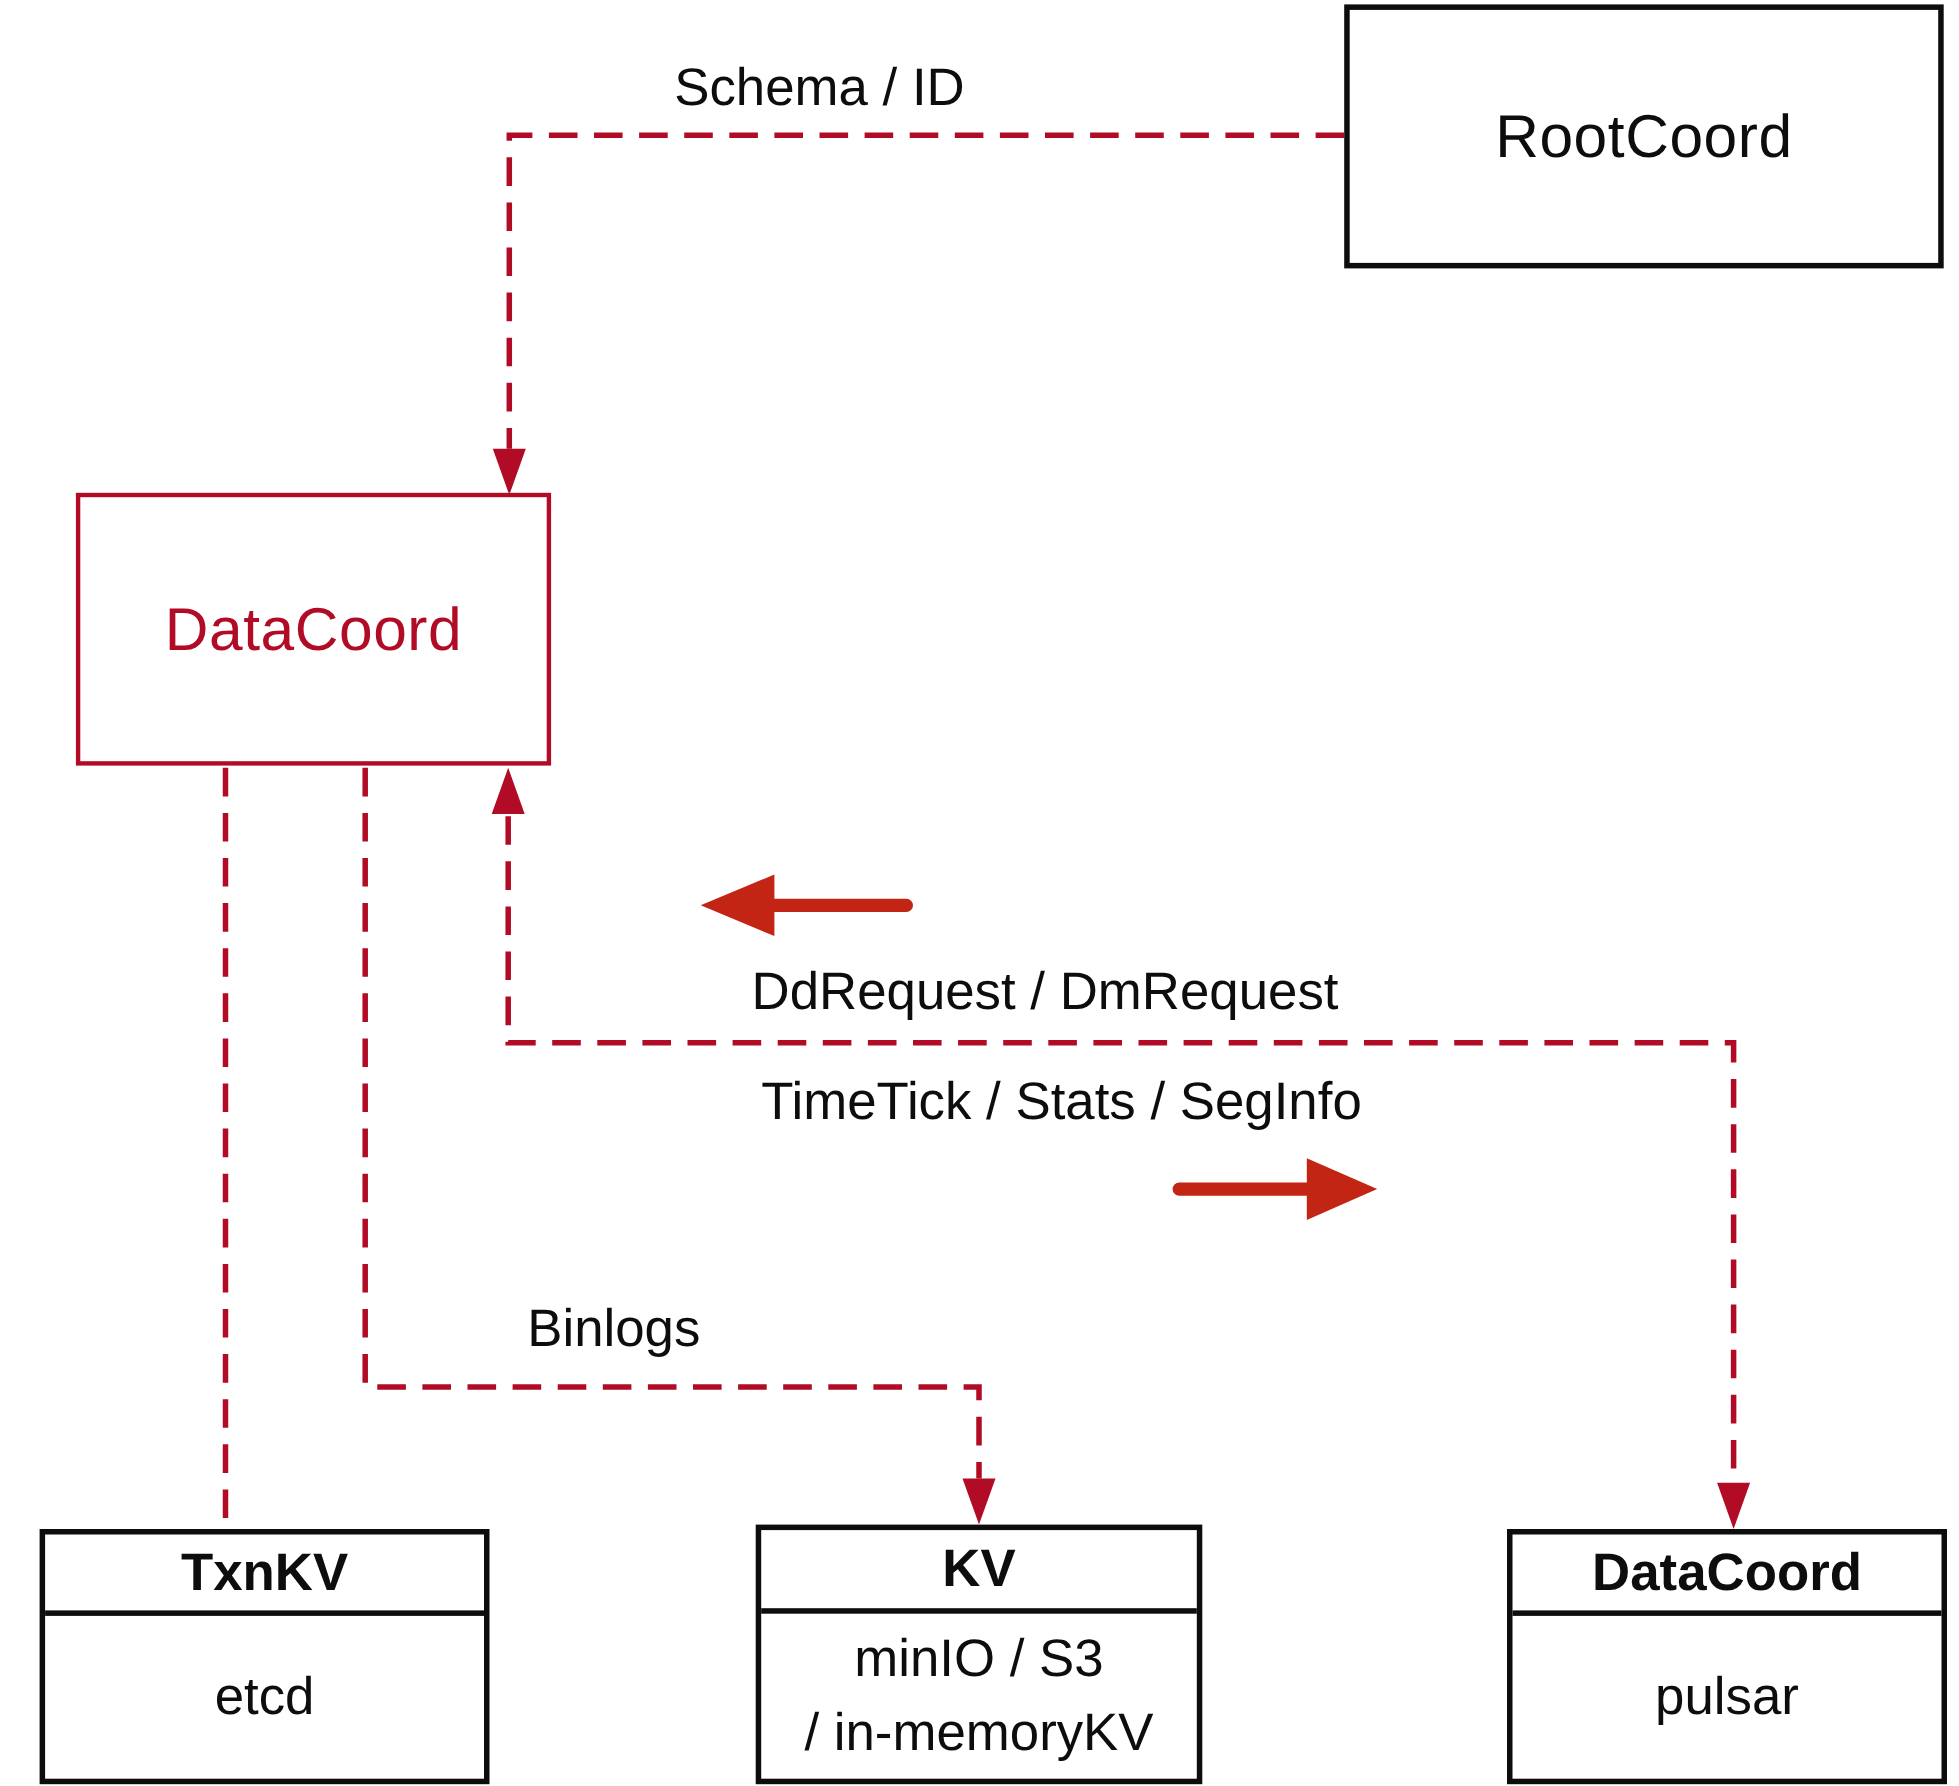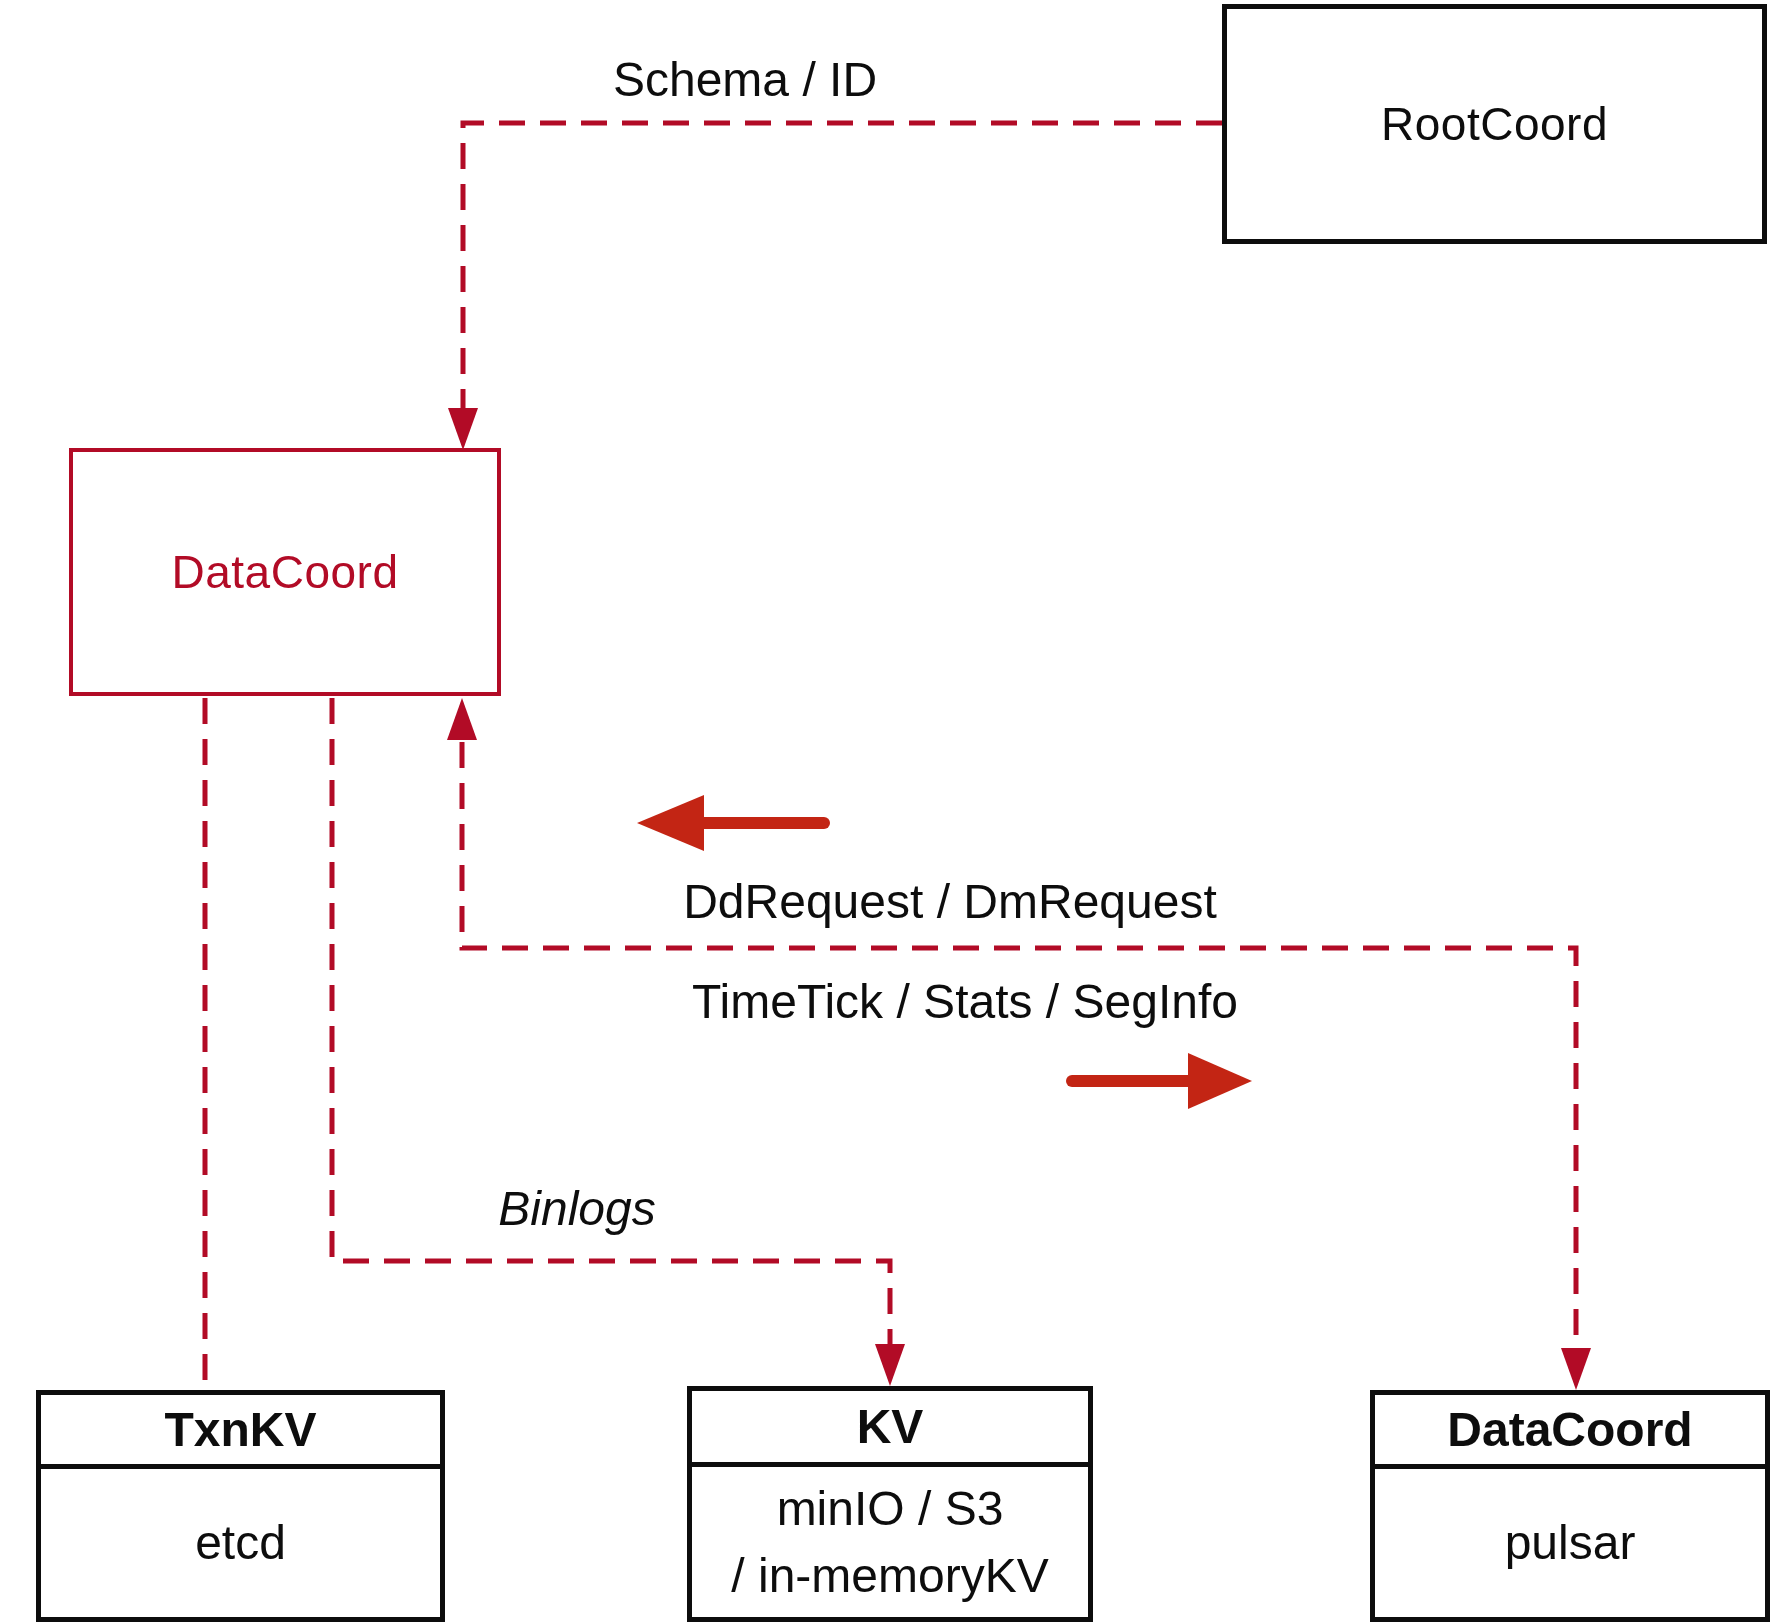--- a/index.html
+++ b/index.html
@@ -30,21 +30,21 @@
   .dash-arrowhead{fill:var(--dashed-line);stroke:none;}
   .flow-shaft{stroke:var(--solid-arrow);stroke-width:12;stroke-linecap:round;fill:none;}
   .flow-head{fill:var(--solid-arrow);stroke:none;}
 
   .node{
     position:absolute;
     background:var(--bg);
     display:flex;align-items:center;justify-content:center;
   }
   .node-plain{border:5px solid var(--box-border-black);}
-  .node-title-big{font-size:46px;letter-spacing:0.5px;}
+  .node-title-big{font-size:55px;letter-spacing:0.5px;}
   #rootcoord-node{left:1222px;top:4px;width:545px;height:240px;}
   #datacoord-node{
     left:69px;top:448px;width:432px;height:248px;
     border:4px solid var(--datacoord-red);
     color:var(--datacoord-red);
   }
 
   .table-node{
     position:absolute;
     background:var(--bg);
@@ -69,21 +69,21 @@
   }
 
   .edge-label{
     position:absolute;
     font-size:48px;color:var(--text-black);
     text-align:center;white-space:nowrap;
   }
   #schema-id-label{left:545px;top:52px;width:400px;}
   #dd-dm-label{left:650px;top:874px;width:600px;}
   #timetick-label{left:665px;top:974px;width:600px;}
-  #binlogs-label{left:427px;top:1181px;width:300px;font-style:italic;}
+  #binlogs-label{left:408px;top:1181px;width:300px;}
 </style>
 </head>
 <body>
 
 <div id="canvas">
 
   <svg id="edges-svg" viewBox="0 0 1781 1624">
 
     <g>
       <path class="dashed" d="M 1222 123 H 463 V 408"></path>

